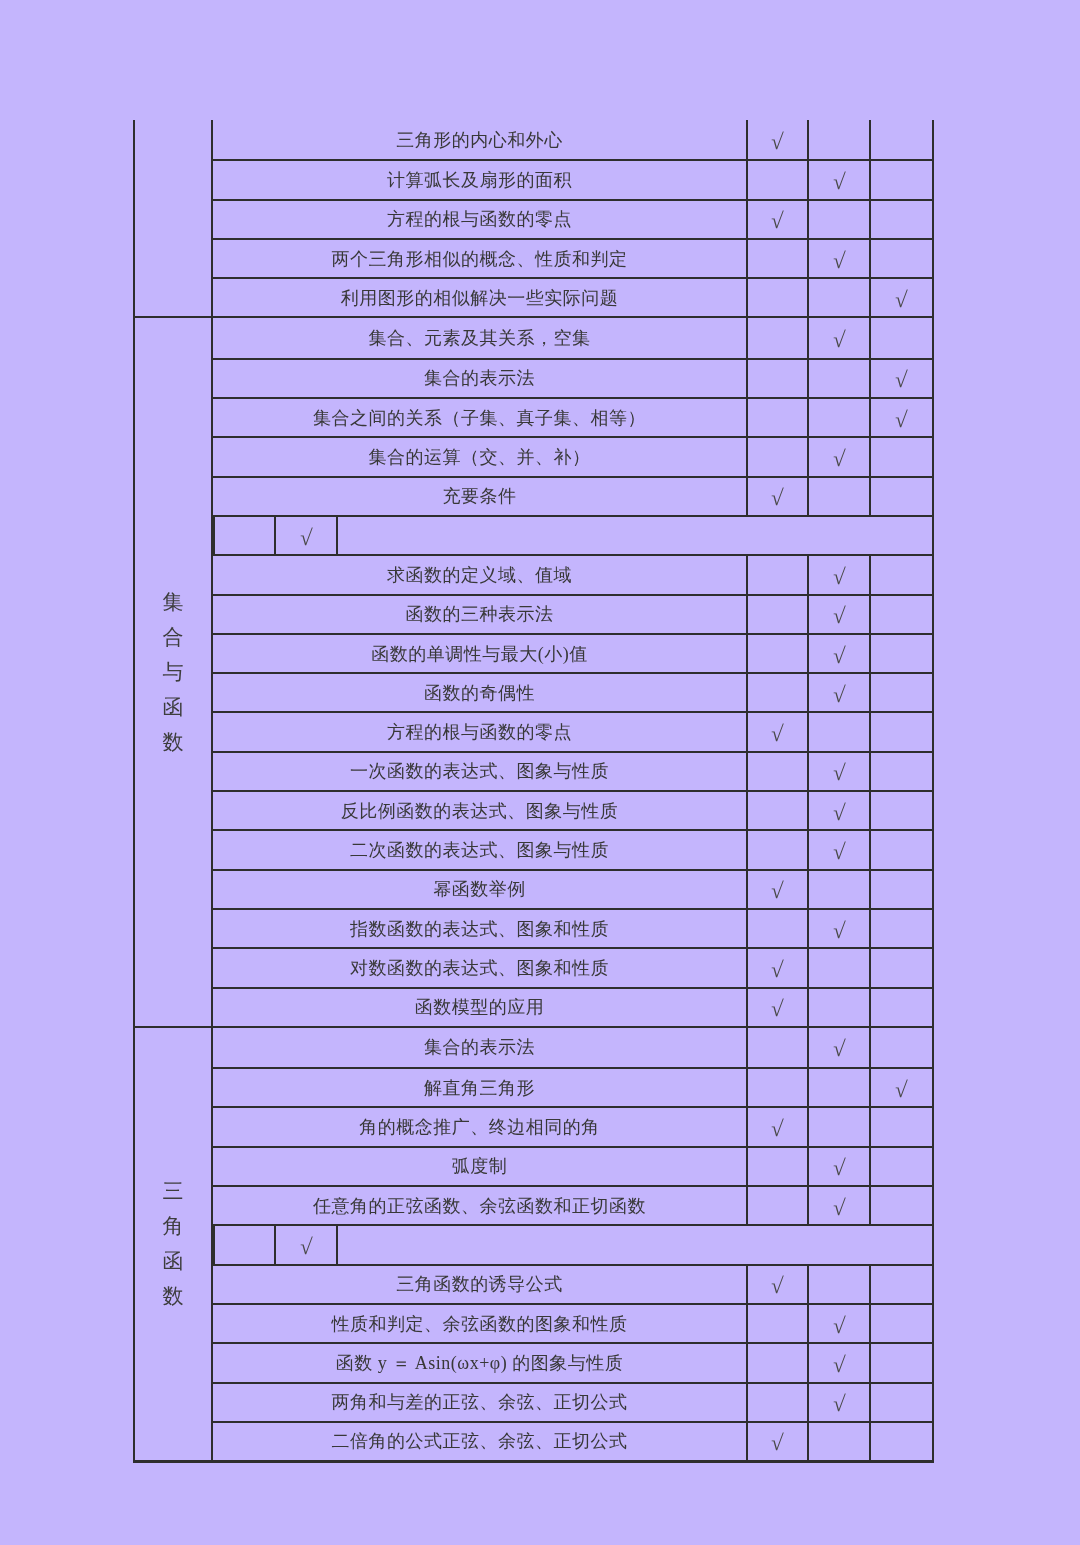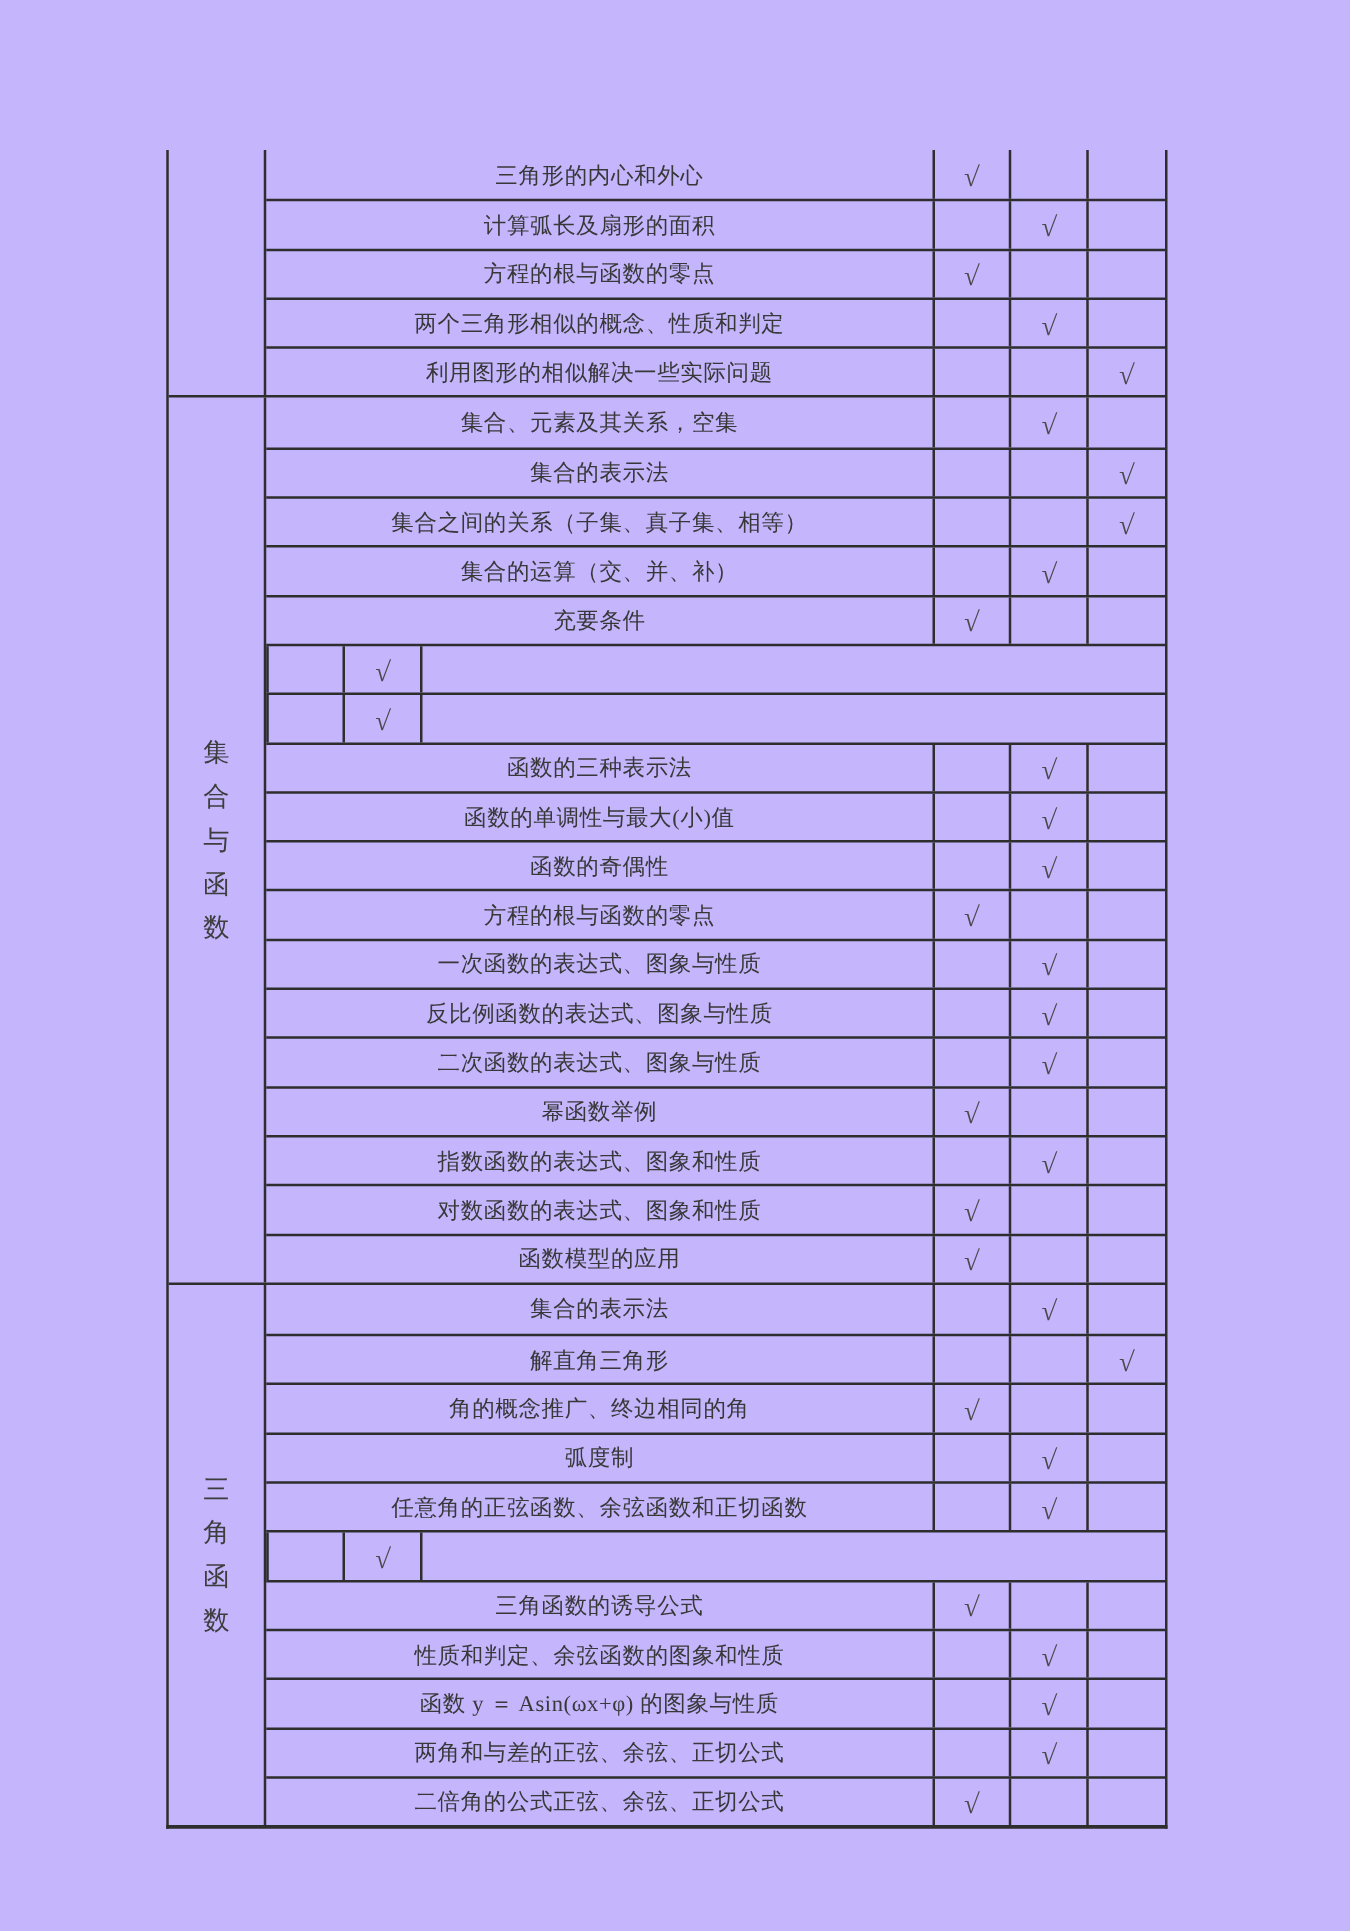--- a/index.html
+++ b/index.html
@@ -163,20 +163,21 @@
             <div class="check-cell c3"></div>
           </div>
           <div class="row">
             <div class="check-cell c1"></div>
             <div class="check-cell c2">
               <span class="check-mark">√</span>
             </div>
             <div class="check-cell c3"></div>
           </div>
           <div class="row">
+            <div class="topic-cell">求函数的定义域、值域</div>
             <div class="check-cell c1"></div>
             <div class="check-cell c2">
               <span class="check-mark">√</span>
             </div>
             <div class="check-cell c3"></div>
           </div>
           <div class="row">
             <div class="topic-cell">函数的三种表示法</div>
             <div class="check-cell c1"></div>
             <div class="check-cell c2">

